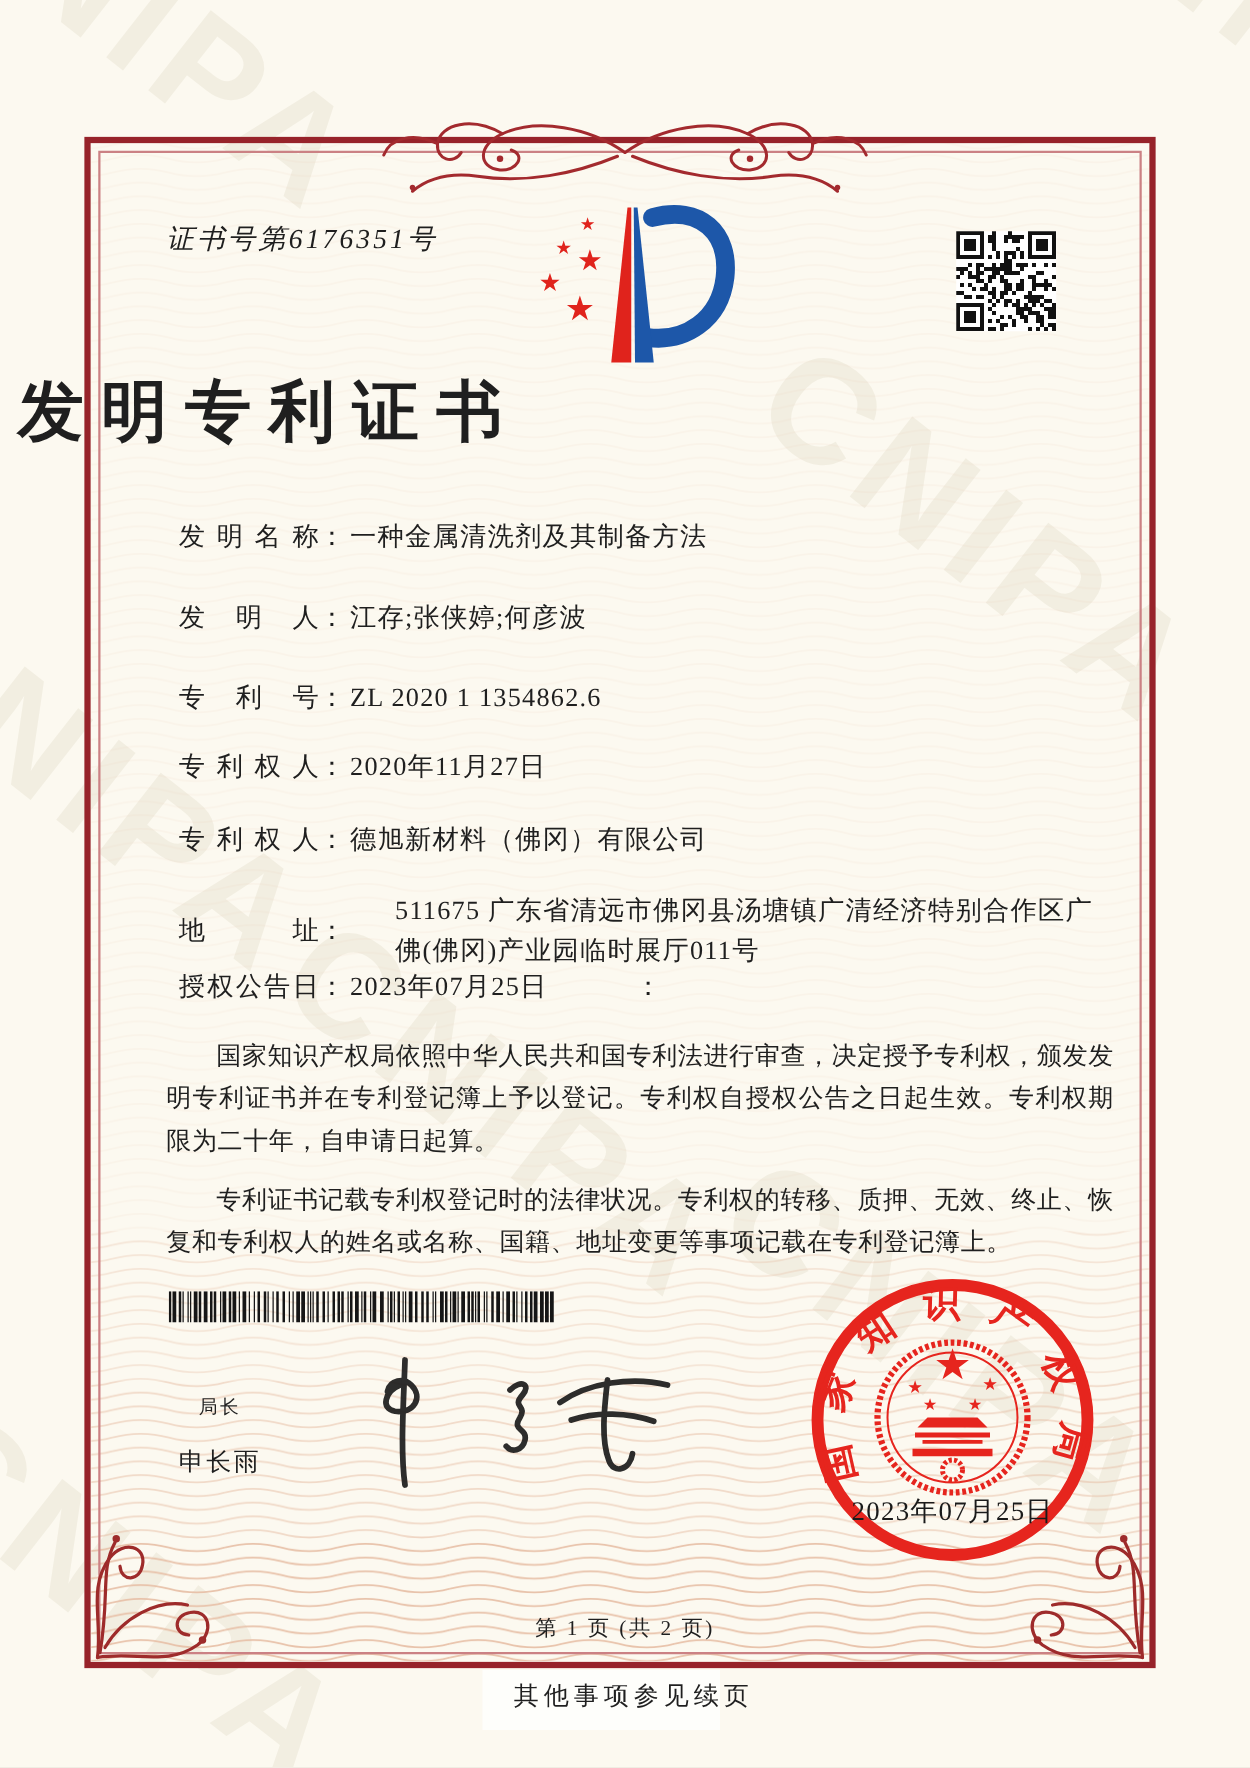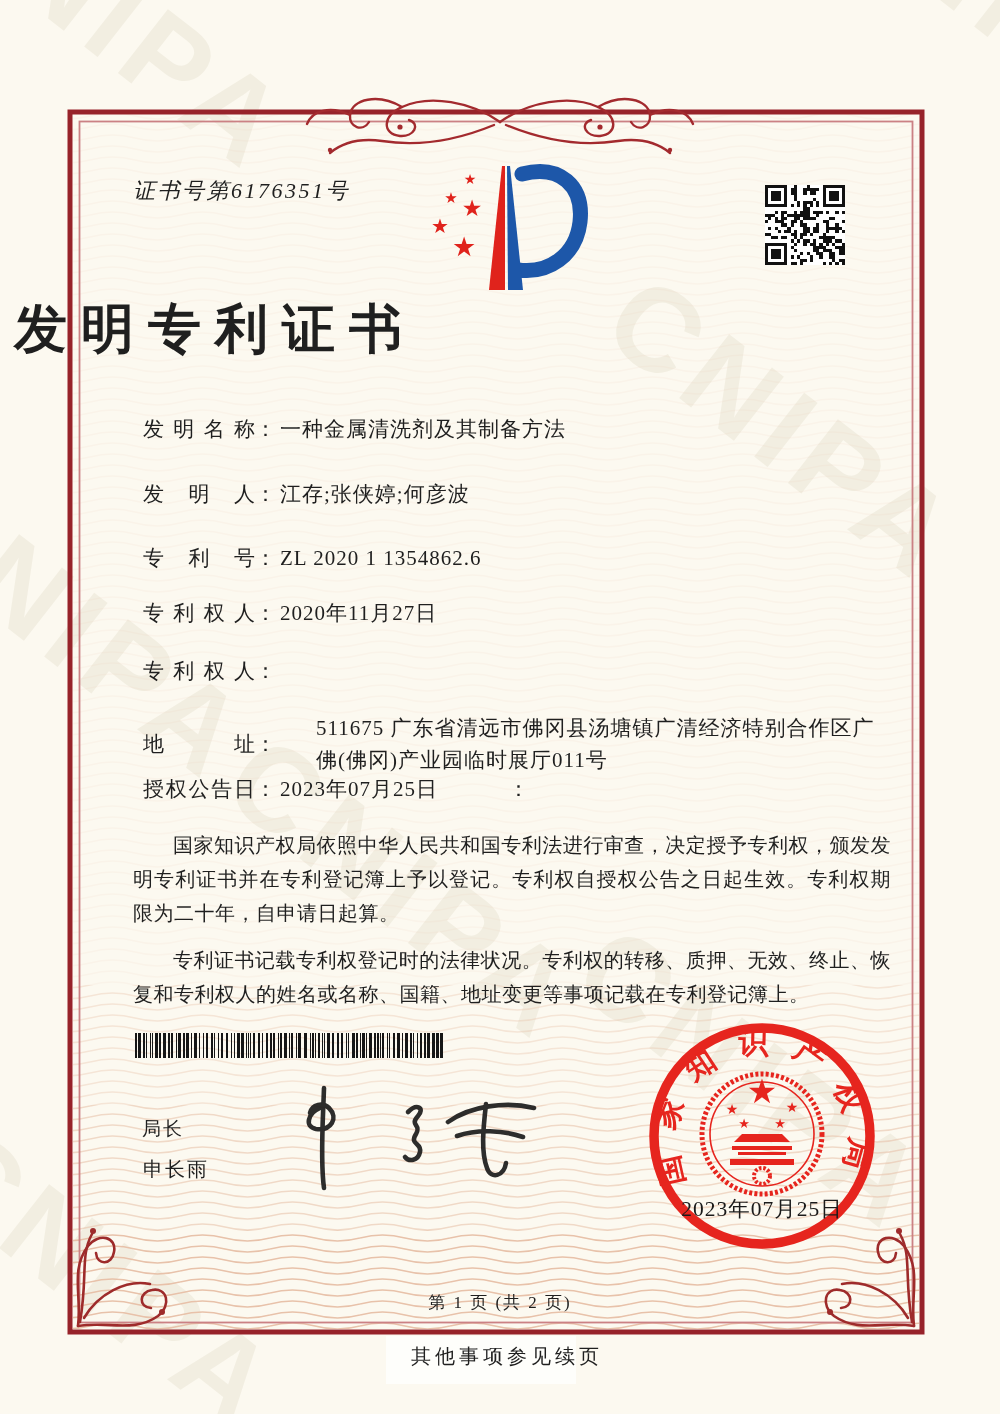--- a/index.html
+++ b/index.html
@@ -23,21 +23,21 @@
   .colon{flex:none;margin:0 4px 0 0;}
   .fvalue{letter-spacing:1px;}
   .addr .fvalue{width:560px;line-height:32px;margin-left:36px;}
   .pair2{position:absolute;left:365px;top:0;display:flex;}
   
   .body-block{position:absolute;left:133px;top:828px;width:758px;font-size:20px;line-height:34px;
               text-align:justify;letter-spacing:.5px;}
   .body-block p{margin:0 0 13px 0;text-indent:2em;}
   
   .barcode{position:absolute;left:135px;top:1033px;width:310px;height:25px;}
-  .director-label{position:absolute;left:142px;top:1116px;font-family:Liberation Mono, monospace;font-size:19px;letter-spacing:2px;}
+  .director-label{position:absolute;left:159px;top:1116px;font-family:Liberation Mono, monospace;font-size:15px;letter-spacing:2px;}
   .director-name{position:absolute;left:143px;top:1156px;font-family:Liberation Mono, monospace;font-size:20px;letter-spacing:2px;}
   .signature{position:absolute;left:290px;top:1078px;}
   .seal{position:absolute;left:644px;top:1018px;}
   .pageinfo{position:absolute;left:0;top:1291px;width:100%;text-align:center;font-size:17px;letter-spacing:2px;}
   .notebox{position:absolute;left:386px;top:1336px;width:190px;height:48px;background:rgba(255,255,255,.75);}
   .note{position:absolute;left:411px;top:1343px;font-size:20px;letter-spacing:4px;}
 </style>
 </head>
 <body>
 
@@ -414,20 +414,21 @@
     <span class="fvalue">ZL 2020 1 1354862.6</span>
   </div>
   <div class="frow" style="top:598px">
     <span class="flabel">专利权人</span>
       <span class="colon">：</span>
     <span class="fvalue">2020年11月27日</span>
   </div>
   <div class="frow" style="top:656px">
     <span class="flabel">专利权人</span>
       <span class="colon">：</span>
+    <span class="fvalue">德旭新材料（佛冈）有限公司</span>
   </div>
   <div class="frow addr" style="top:712px">
     <span class="flabel">地址</span>
       <span class="colon">：</span>
     <span class="fvalue">511675 广东省清远市佛冈县汤塘镇广清经济特别合作区广佛(佛冈)产业园临时展厅011号</span>
   </div>
   <div class="frow" style="top:774px">
     <span class="flabel">授权公告日</span>
       <span class="colon">：</span>
     <span class="fvalue">2023年07月25日</span>

